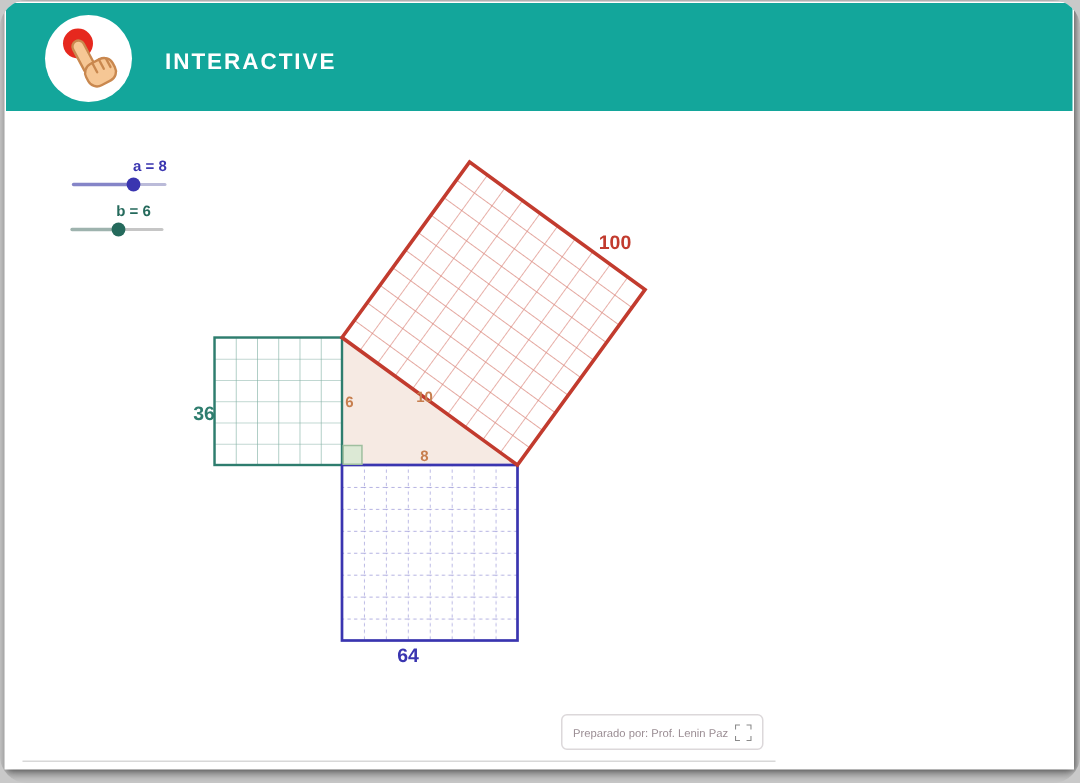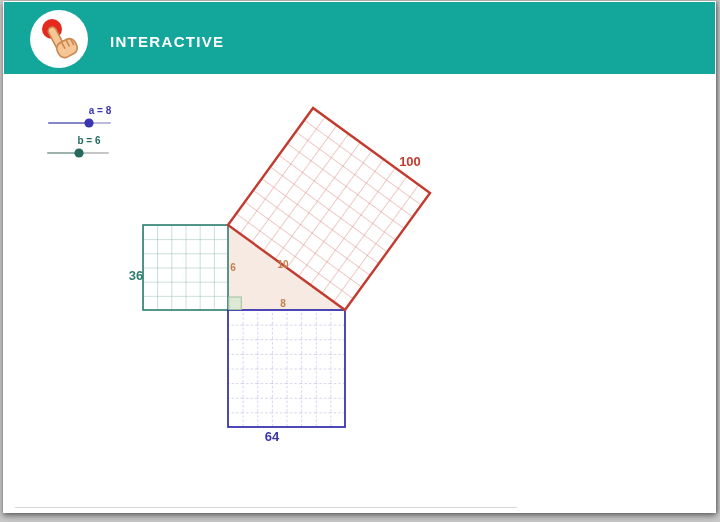--- a/index.html
+++ b/index.html
@@ -1,16 +1,16 @@
 <!DOCTYPE html>
 <html><head>
 <meta charset="utf-8">
 <style>
   html,body{margin:0;padding:0;background:#c9c9c9;font-family:"Liberation Sans",sans-serif;}
-  .stage{position:relative;width:720px;height:522px;overflow:hidden;background:#c9c9c9;}
+  .stage{position:relative;width:720px;height:522px;overflow:hidden;background:#c9c9c9;border-radius:18px;}
   .page{position:absolute;left:3px;top:1px;width:713px;height:512px;background:#ffffff;
         box-shadow:0 3px 6px rgba(0,0,0,.45),2px 0 3px rgba(0,0,0,.25);}
   .header{position:absolute;left:4px;top:2px;width:711px;height:72px;background:#13A69B;}
   .logo{position:absolute;left:23px;top:5px;width:64px;height:64px;}
   .title{position:absolute;left:106px;top:31px;color:#ffffff;font-size:15px;font-weight:bold;
          letter-spacing:1.3px;}
   .canvas{position:absolute;left:0px;top:74px;width:720px;height:434px;}
   .canvas text{font-family:"Liberation Sans",sans-serif;font-weight:bold;}
   .formula{position:absolute;left:32px;top:476px;color:#C8853F;font-family:"Liberation Serif",serif;
            font-weight:bold;font-size:16px;white-space:nowrap;}
@@ -86,13 +86,19 @@
       <line x1="48" y1="153" x2="79" y2="153" stroke="#9EB3AE" stroke-width="2.2" stroke-linecap="round"></line>
       <line x1="79" y1="153" x2="108" y2="153" stroke="#C6C6C6" stroke-width="2" stroke-linecap="round"></line>
       <circle cx="79" cy="153" r="4.6" fill="#256A5C"></circle>
       <text x="89" y="144" text-anchor="middle" font-size="10" fill="#256A5C">b = 6</text>
     </g>
   </svg>
 
 
   <div class="hairline"></div>
 
+  <div class="creditbox">
+    <span class="credit">Preparado por: Prof. Lenin Paz</span>
+    <svg width="11" height="11" viewBox="0 0 10 10">
+      <path d="M0 3 V0 H3 M7 0 H10 V3 M10 7 V10 H7 M3 10 H0 V7" fill="none" stroke="#8a8a8a" stroke-width="1.3"></path>
+    </svg>
+  </div>
 </div>
 
 </body></html>

